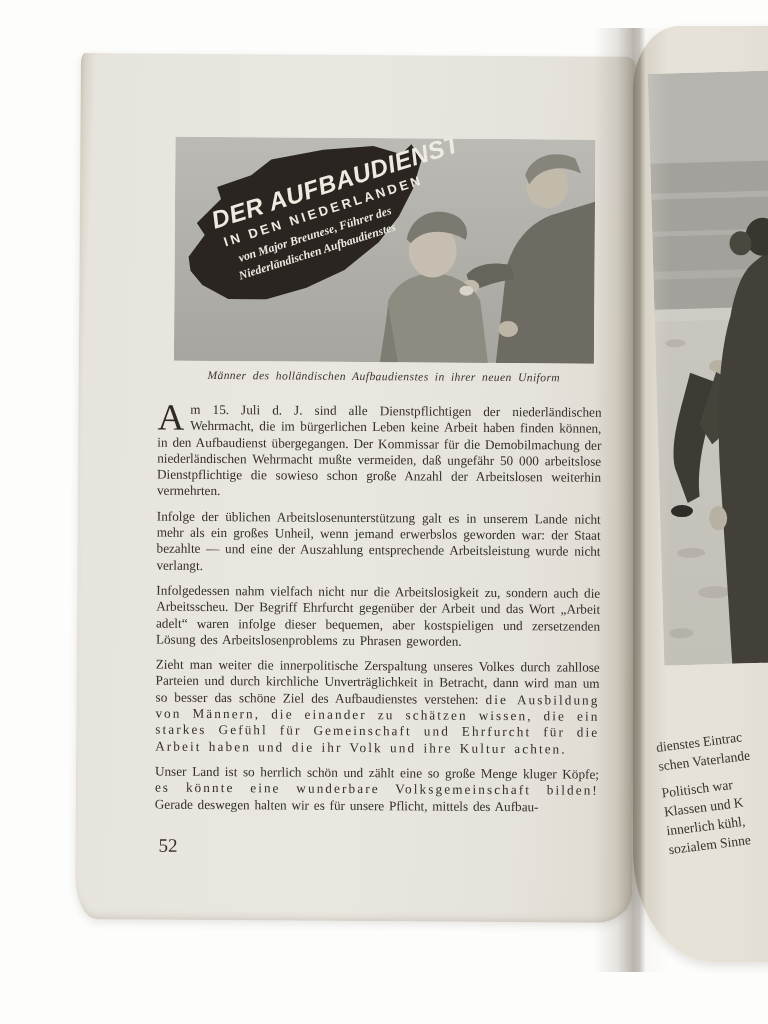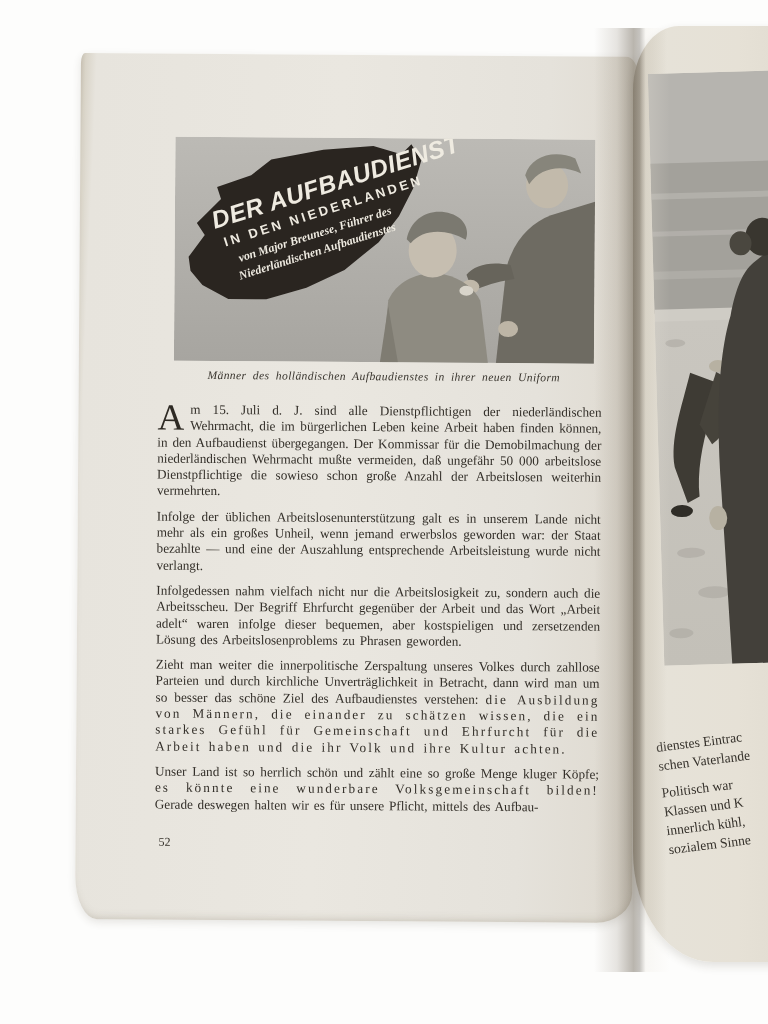--- a/index.html
+++ b/index.html
@@ -27,21 +27,21 @@
   .text-col{
     position:absolute;left:79px;top:348px;width:444px;
     font-size:13.2px;line-height:1.235;color:#332f29;text-align:justify;
   }
   .text-col p{margin:0 0 9px 0;word-spacing:1.5px;}
   .dropcap{
     float:left;font-size:37px;line-height:27px;padding:2px 6px 0 0;color:#2e2a24;
   }
   .sperr{letter-spacing:2.1px;word-spacing:2px;}
   .page-number{
-    position:absolute;left:83px;top:781px;font-size:12px;color:#332f29;
+    position:absolute;left:83px;top:781px;font-size:19px;color:#332f29;
   }
 
   
   .right-page{
     position:absolute;left:633px;top:26px;width:150px;height:936px;
     background:linear-gradient(90deg,#aaa396 0px,#cfc9bc 9px,#e6e2d8 34px,#e6e1d6 70%,#e2ddd2 100%);
     border-radius:46px 0 0 80px / 64px 0 0 110px;
     box-shadow:0 4px 10px rgba(60,50,35,.14);
   }
   .right-photo{position:absolute;left:23px;top:46px;width:127px;height:592px;display:block;transform:rotate(-1.6deg);}

